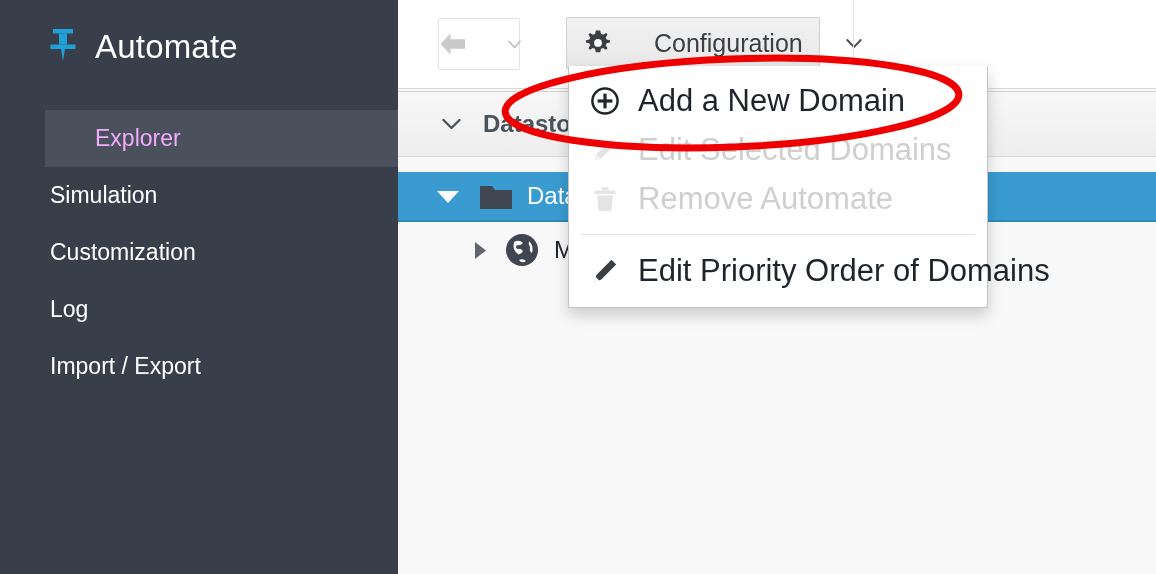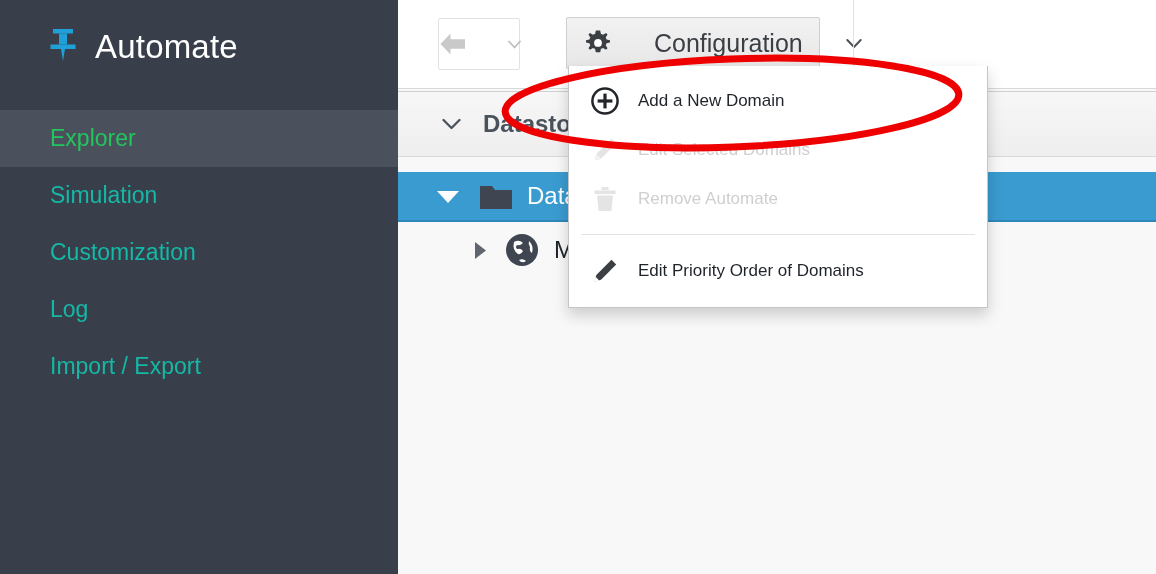--- a/index.html
+++ b/index.html
@@ -61,29 +61,30 @@
     left: 0;
     top: 110px;
     width: 398px;
   }
   .nav-item {
     height: 57px;
     display: flex;
     align-items: center;
     padding-left: 50px;
     box-sizing: border-box;
-    color: #14b8a6;
+    color: #ffffff;
     font-size: 23px;
     font-weight: 400;
     white-space: nowrap;
     background: transparent;
   }
   .nav-item.active {
     background: #4b515c;
-    color: #22c55e;
+    color: #f0abfc;
+    margin-left: 45px;
   }
 
   
   #main {
     position: absolute;
     left: 398px;
     top: 0;
     width: 758px;
     height: 574px;
     background: #f8f8f8;
@@ -287,21 +288,21 @@
     white-space: nowrap;
   }
   .menu-item .mi-icon {
     width: 30px;
     height: 30px;
     display: block;
     flex: 0 0 auto;
   }
   .menu-item .mi-label {
     margin-left: 18px;
-    font-size: 17px;
+    font-size: 31px;
     color: #1f242b;
   }
   .menu-item.disabled .mi-label {
     color: #cfcfcf;
   }
   #menu-divider {
     height: 1px;
     background: #e3e3e3;
     margin: 11px 12px 11px 12px;
   }

